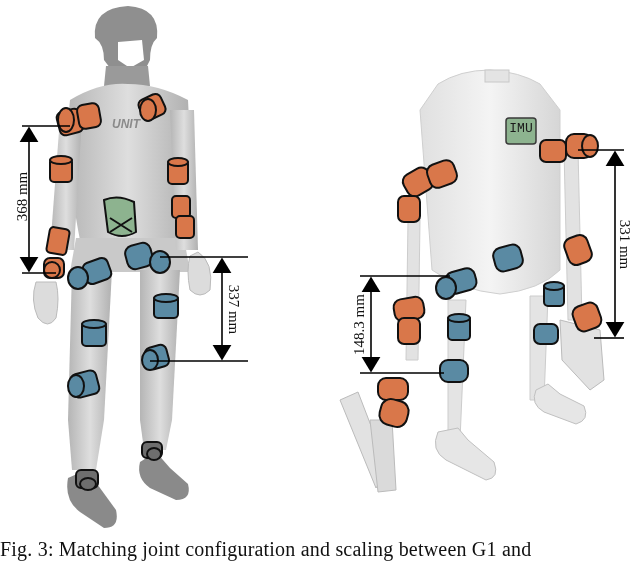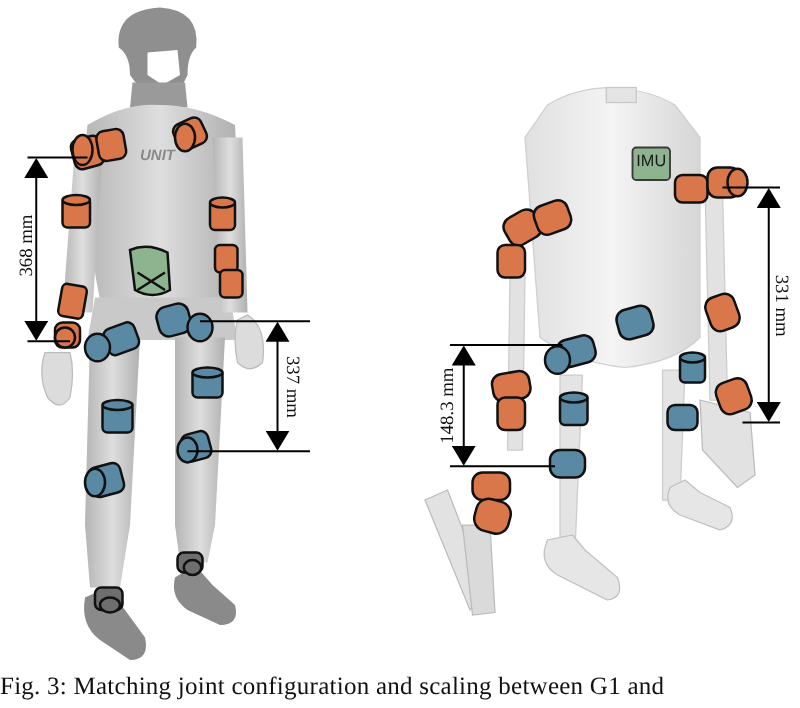--- a/index.html
+++ b/index.html
@@ -164,15 +164,15 @@
     <line x1="360" y1="276" x2="450" y2="276"></line>
     <line x1="360" y1="373" x2="444" y2="373"></line>
     <line x1="371" y1="278" x2="371" y2="371" marker-start="url(#arrowStart)" marker-end="url(#arrowEnd)"></line>
   </g>
 </svg>
 
 <div class="dim-label" style="left:-8px;top:188px;transform:rotate(-90deg);transform-origin:center;width:60px;text-align:center;">368 mm</div>
 <div class="dim-label" style="left:203px;top:301px;transform:rotate(90deg);transform-origin:center;width:60px;text-align:center;">337 mm</div>
 <div class="dim-label" style="left:592px;top:236px;transform:rotate(90deg);transform-origin:center;width:64px;text-align:center;">331 mm</div>
 <div class="dim-label" style="left:323px;top:316px;transform:rotate(-90deg);transform-origin:center;width:72px;text-align:center;">148.3 mm</div>
-<div class="dim-label" style="left:508px;top:121px;width:26px;text-align:center;font-family:Liberation Sans, sans-serif;font-size:13px;color:#1a1a1a;">IMU</div>
+<div class="dim-label" style="left:508px;top:121px;width:26px;text-align:center;font-family:Liberation Mono, monospace;font-size:13px;color:#1a1a1a;">IMU</div>
 
 <div class="caption">Fig. 3: Matching joint configuration and scaling between G1 and</div>
 
 </body></html>

